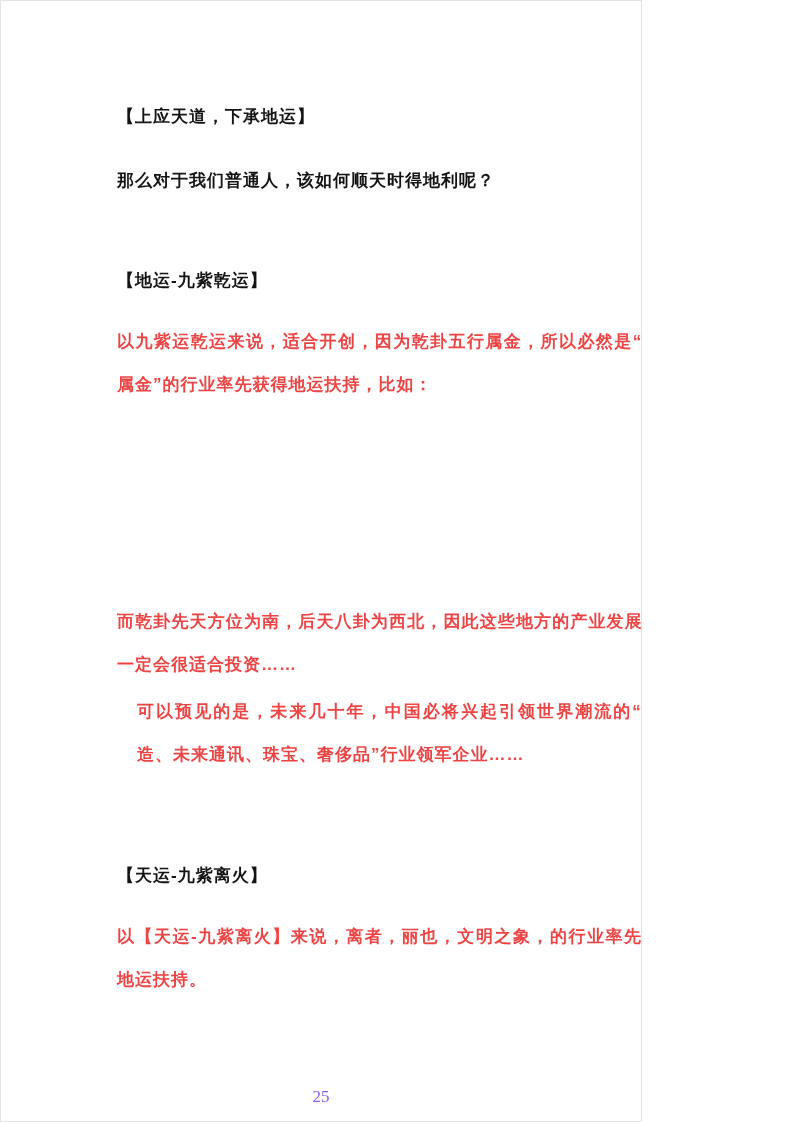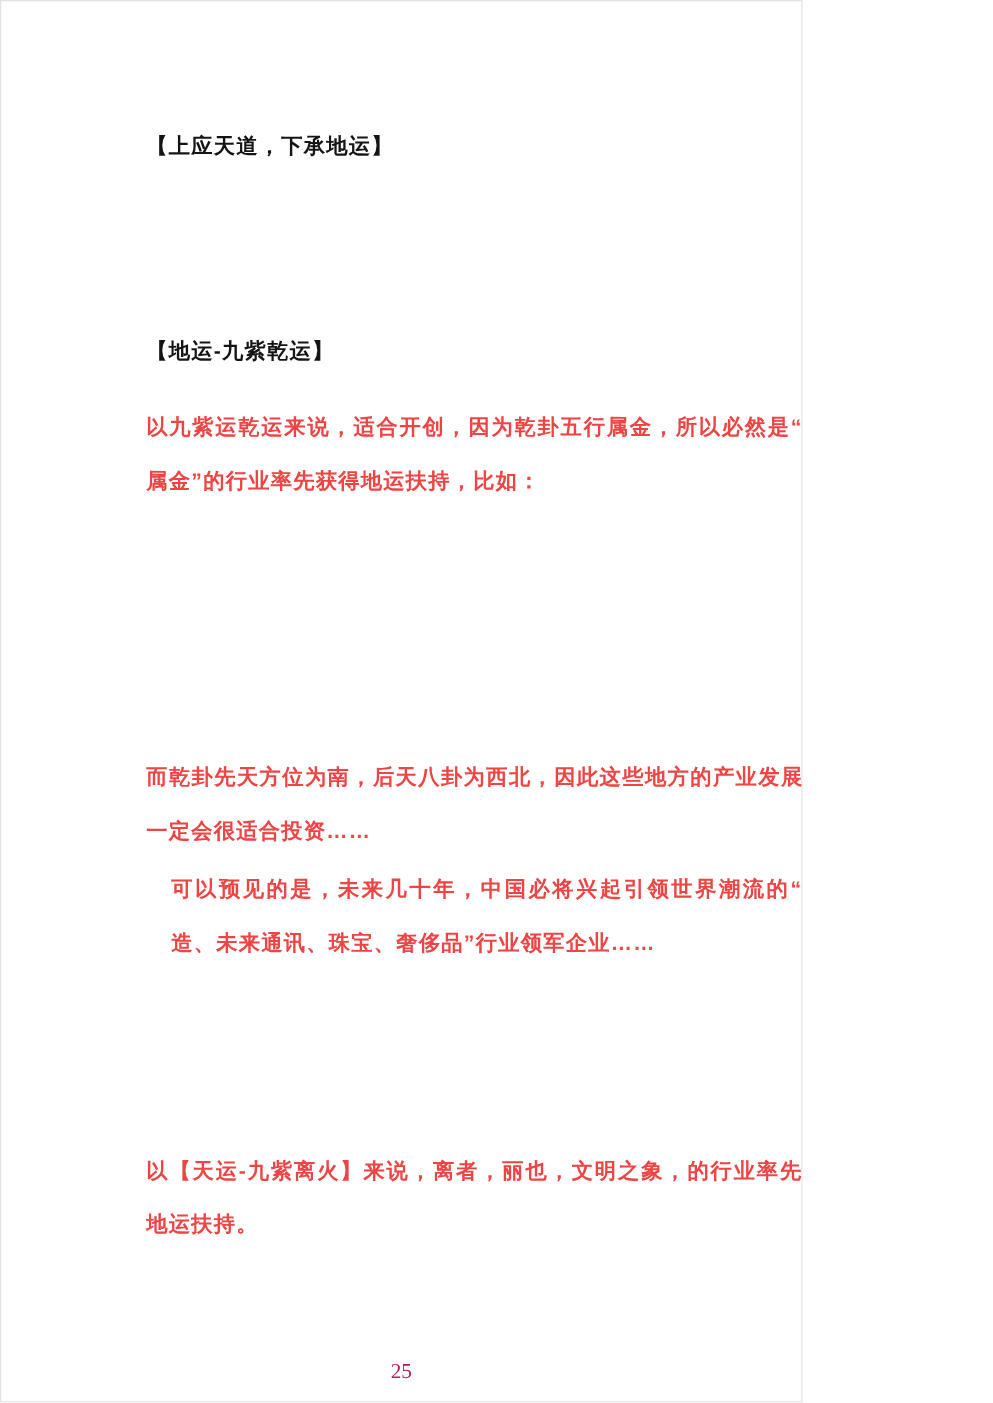--- a/index.html
+++ b/index.html
@@ -34,40 +34,42 @@
   }
   .page-number {
     position: absolute;
     top: 1086px;
     left: 0;
     width: 100%;
     text-align: center;
     font-family: "Liberation Serif", "DejaVu Serif", serif;
     font-size: 17px;
     line-height: 22px;
-    color: #be185d;
+    color: #8b5cf6;
     letter-spacing: 0;
   }
 </style>
 </head>
 <body>
 
 <div class="page">
 
   <div class="block bold" style="top: 95px;">【上应天道，下承地运】</div>
 
+  <div class="block bold" style="top: 159px;">那么对于我们普通人，该如何顺天时得地利呢？</div>
 
   <div class="block bold" style="top: 259px;">【地运-九紫乾运】</div>
 
   <div class="block" style="top: 320px;">以九紫运乾运来说，适合开创，因为乾卦五行属金，所以必然是“五行属金”的行业率先获得地运扶持，比如：</div>
 
 
 
   <div class="block" style="top: 600px;">而乾卦先天方位为南，后天八卦为西北，因此这些地方的产业发展规划一定会很适合投资……</div>
 
   <div class="block" style="top: 690px; margin-left: 20px;">可以预见的是，未来几十年，中国必将兴起引领世界潮流的“芯片制造、未来通讯、珠宝、奢侈品”行业领军企业……</div>
 
+  <div class="block bold" style="top: 854px;">【天运-九紫离火】</div>
 
   <div class="block" style="top: 915px;">以【天运-九紫离火】来说，离者，丽也，文明之象，的行业率先获得地运扶持。</div>
 
   <div class="page-number">25</div>
 
 </div>
 
 </body></html>

